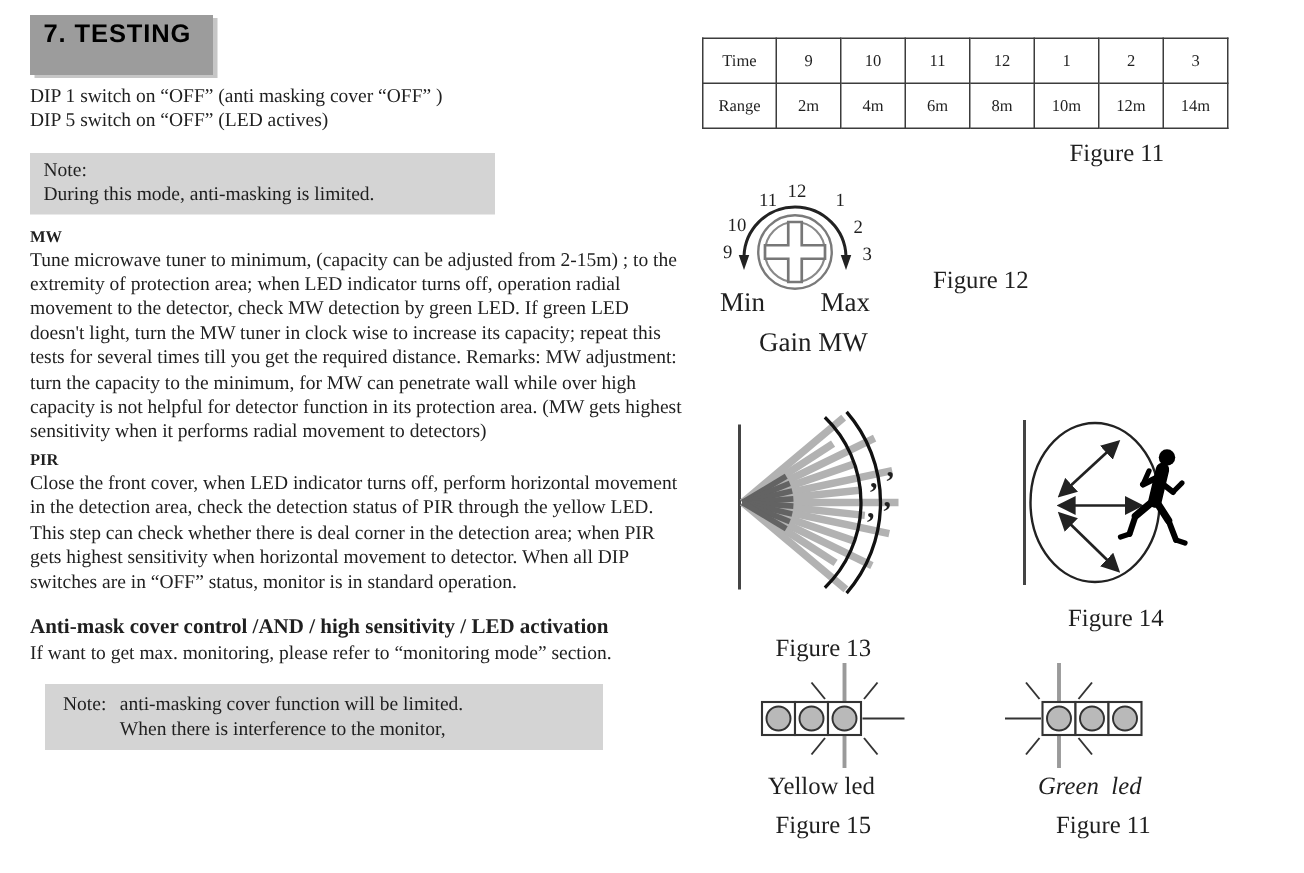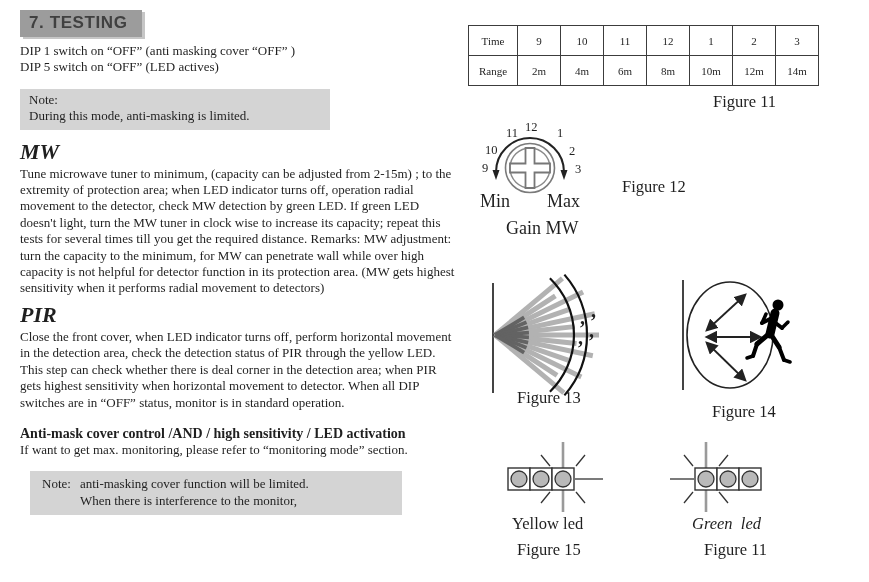--- a/index.html
+++ b/index.html
@@ -1,27 +1,27 @@
 <!DOCTYPE html>
 <html><head>
 <meta charset="utf-8">
 <style>
   html,body { margin:0; padding:0; background:#fff; }
   .page { position:relative; width:869px; height:582px; background:#ffffff; overflow:hidden;
           font-family:"Liberation Serif", serif; color:#1f1f1f; }
 
   
   .left-col { position:absolute; left:20px; top:10px; width:438px; }
-  .section-badge { display:inline-block; background:#9c9c9c; color:#404040;
+  .section-badge { display:inline-block; background:#9c9c9c; color:#000000;
           font-family:"Liberation Sans", sans-serif; font-weight:bold; font-size:17px;
-          letter-spacing:.6px; padding:3px 14px 4px 9px; box-shadow:3px 2px 0 #c6c6c6; }
+          letter-spacing:.6px; padding:3px 14px 17px 9px; box-shadow:3px 2px 0 #c6c6c6; }
   .body-text { font-size:13px; line-height:16.4px; }
   .dip-block { margin-top:6px; }
   .note-box { background:#d4d4d4; margin:13px 0 9px 0; width:292px; padding:3px 9px 5px 9px; }
-  .serif-h { font-weight:bold; font-size:22px; margin:5px 0 1px 0;font-style:italic; }
+  .serif-h { font-weight:bold; font-size:11px; margin:5px 0 1px 0; }
   .antimask-h { font-weight:bold; font-size:14px; margin:15px 0 0 0; }
   .note-box2 { background:#d4d4d4; margin:13px 0 0 10px; width:352px; padding:5px 8px 6px 12px;
                display:flex; gap:9px; }
 
   
   .abs { position:absolute; }
   table.range-table { position:absolute; left:468px; top:25px; border-collapse:collapse; }
   table.range-table td { border:1.2px solid #3c3c3c; text-align:center;
           font-size:11px; height:29px; padding:0; font-family:"Liberation Serif", serif; }
   td.col-head { width:48px; }
@@ -150,21 +150,21 @@
     <path d="M 69.9 5.2 A 79 79 0 0 1 69.9 118.8" fill="none" stroke="#111" stroke-width="2.2"></path>
     <path d="M 84.4 1.6 A 92 92 0 0 1 84.4 122.4" fill="none" stroke="#111" stroke-width="2.2"></path>
 
     <g font-size="20" font-weight="bold">
       <text x="99" y="62">’</text>
       <text x="110" y="55">’</text>
       <text x="97" y="82">’</text>
       <text x="108" y="75">’</text>
     </g>
   </svg>
-  <div class="fig-label" style="left:517px; top:388px;text-align:center;">Figure 13</div>
+  <div class="fig-label" style="left:517px; top:422px;text-align:center;">Figure 13</div>
 
   <svg class="abs" style="left:668px; top:272px;" width="145" height="130" viewBox="0 0 145 130">
     <defs>
       <marker id="ah" viewBox="0 0 10 10" refX="8" refY="5" markerWidth="7" markerHeight="7" orient="auto-start-reverse">
         <path d="M 0 0 L 10 5 L 0 10 z" fill="#222"></path>
       </marker>
     </defs>
     <line x1="15" y1="8" x2="15" y2="118" stroke="#444" stroke-width="2"></line>
     <ellipse cx="62" cy="63" rx="43" ry="53" fill="none" stroke="#222" stroke-width="1.6"></ellipse>
     <g stroke="#222" stroke-width="1.8">

